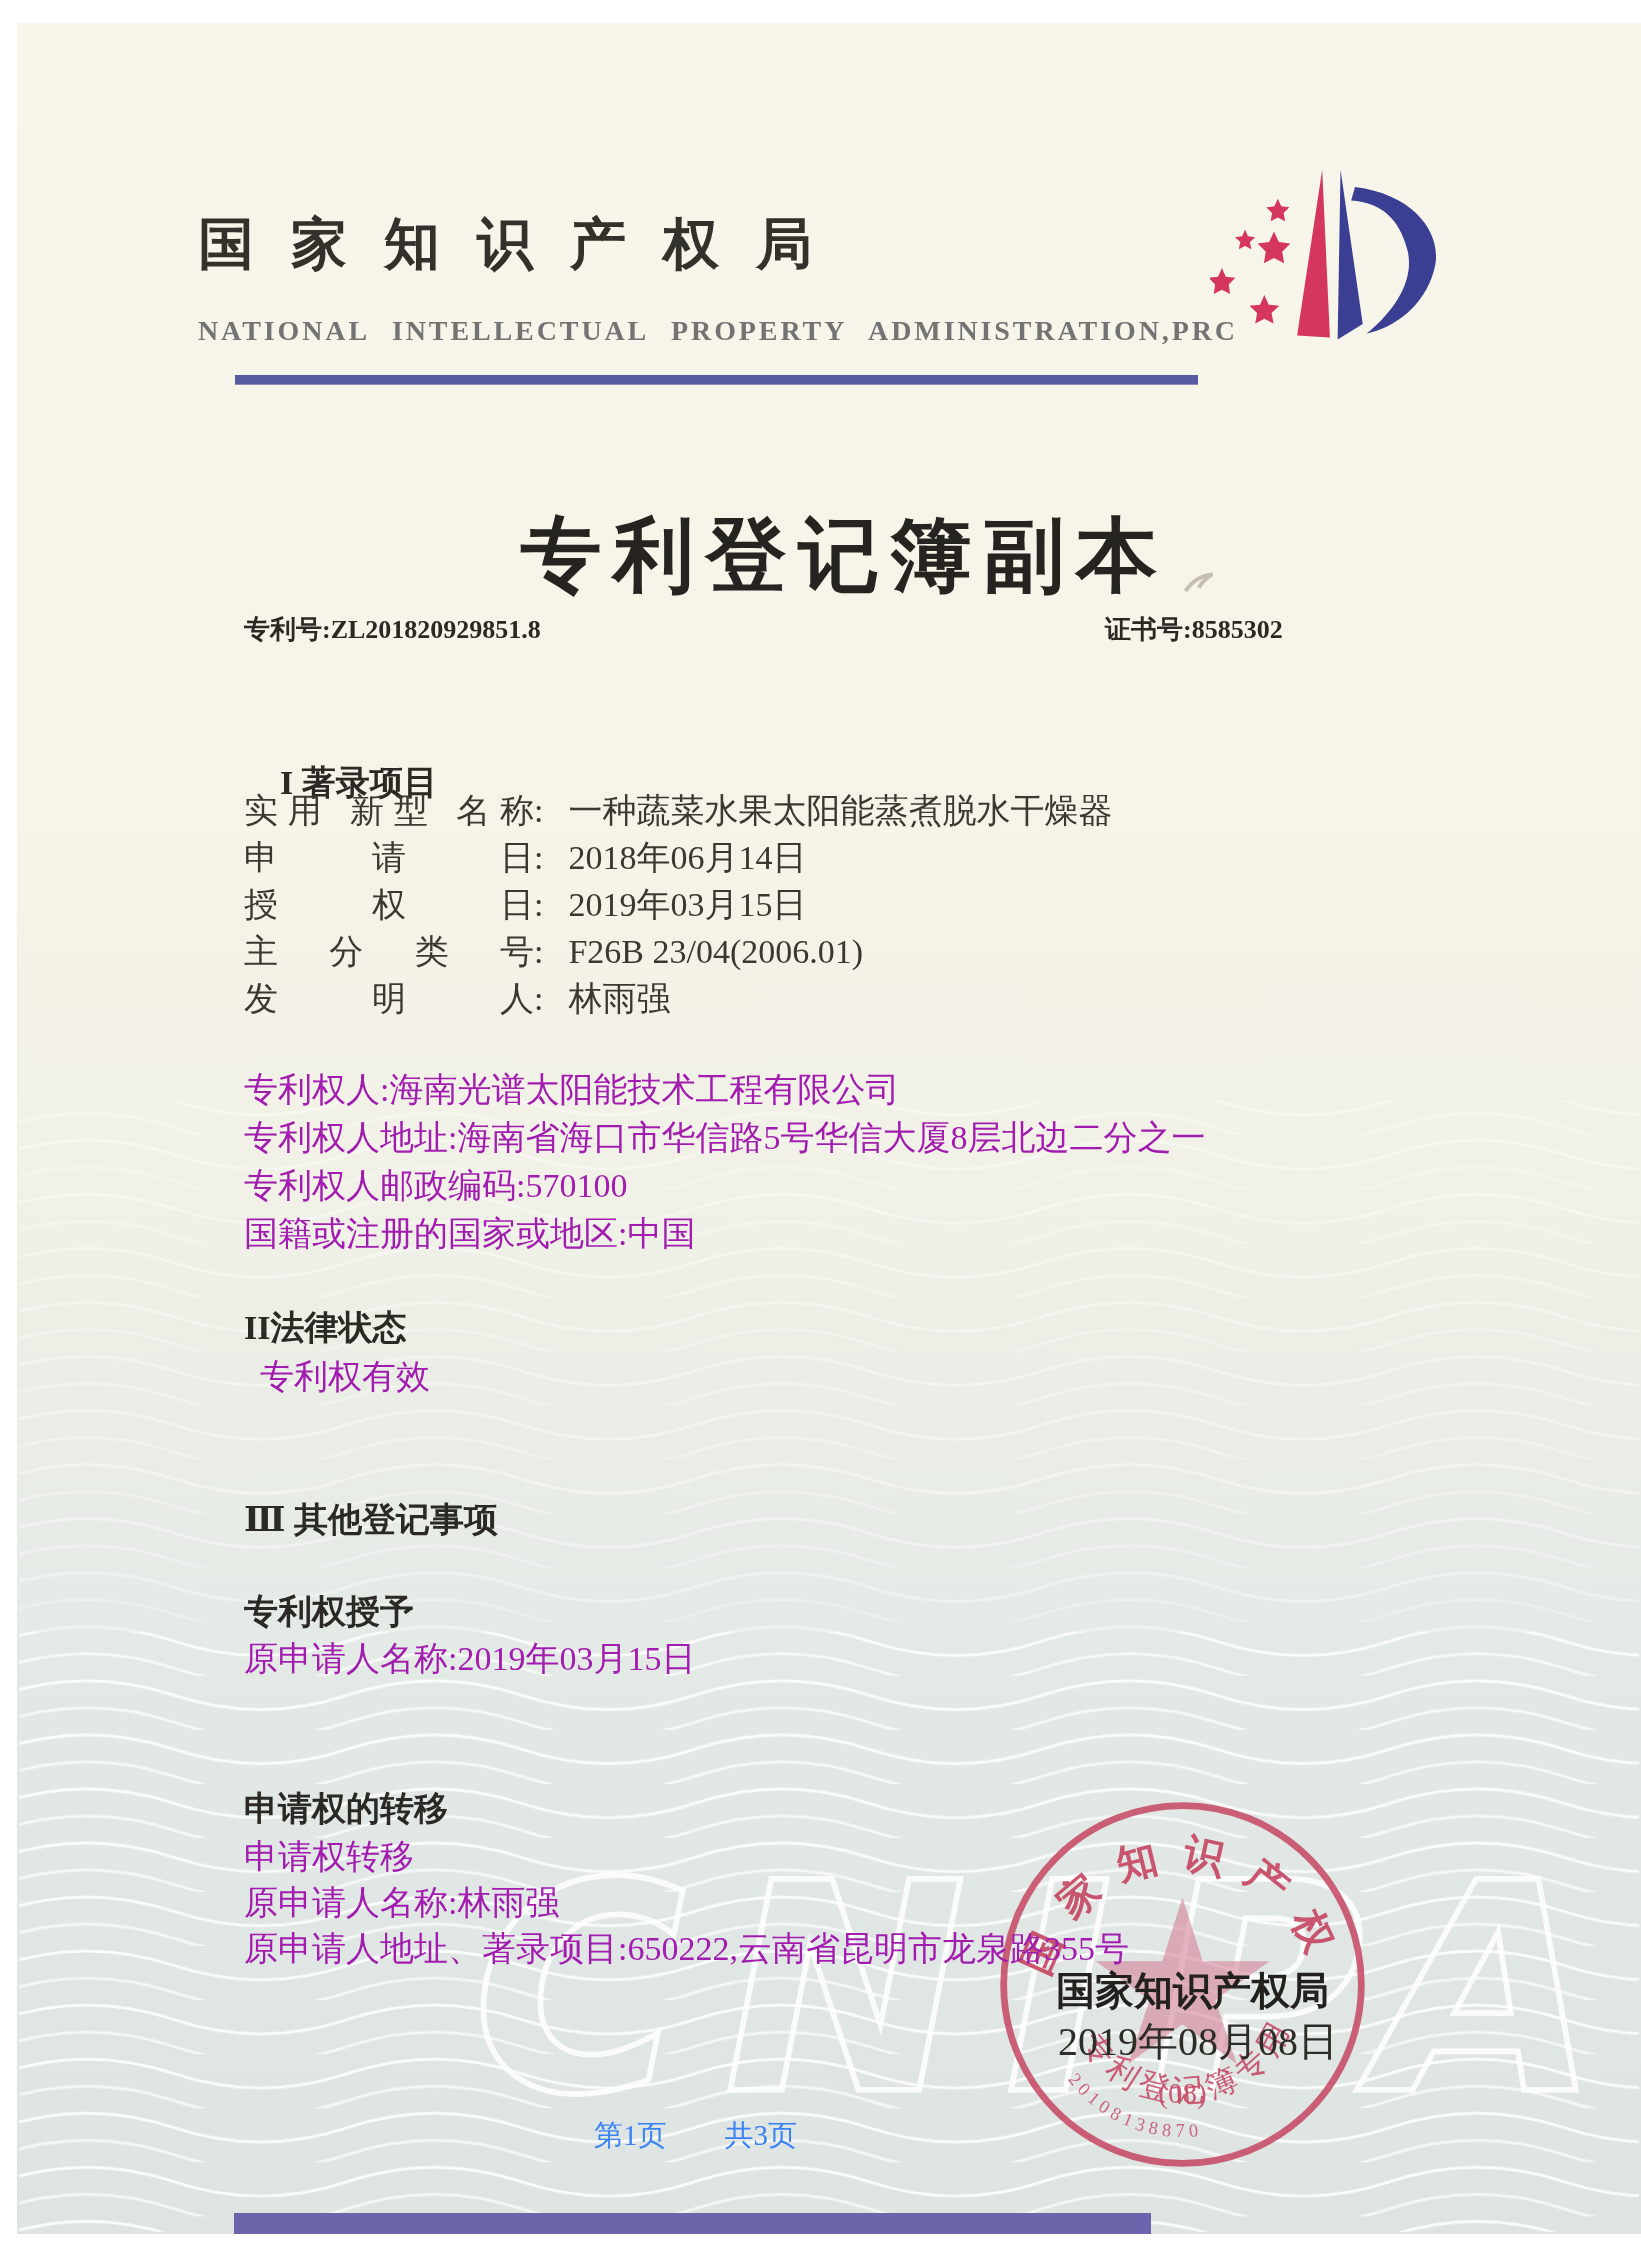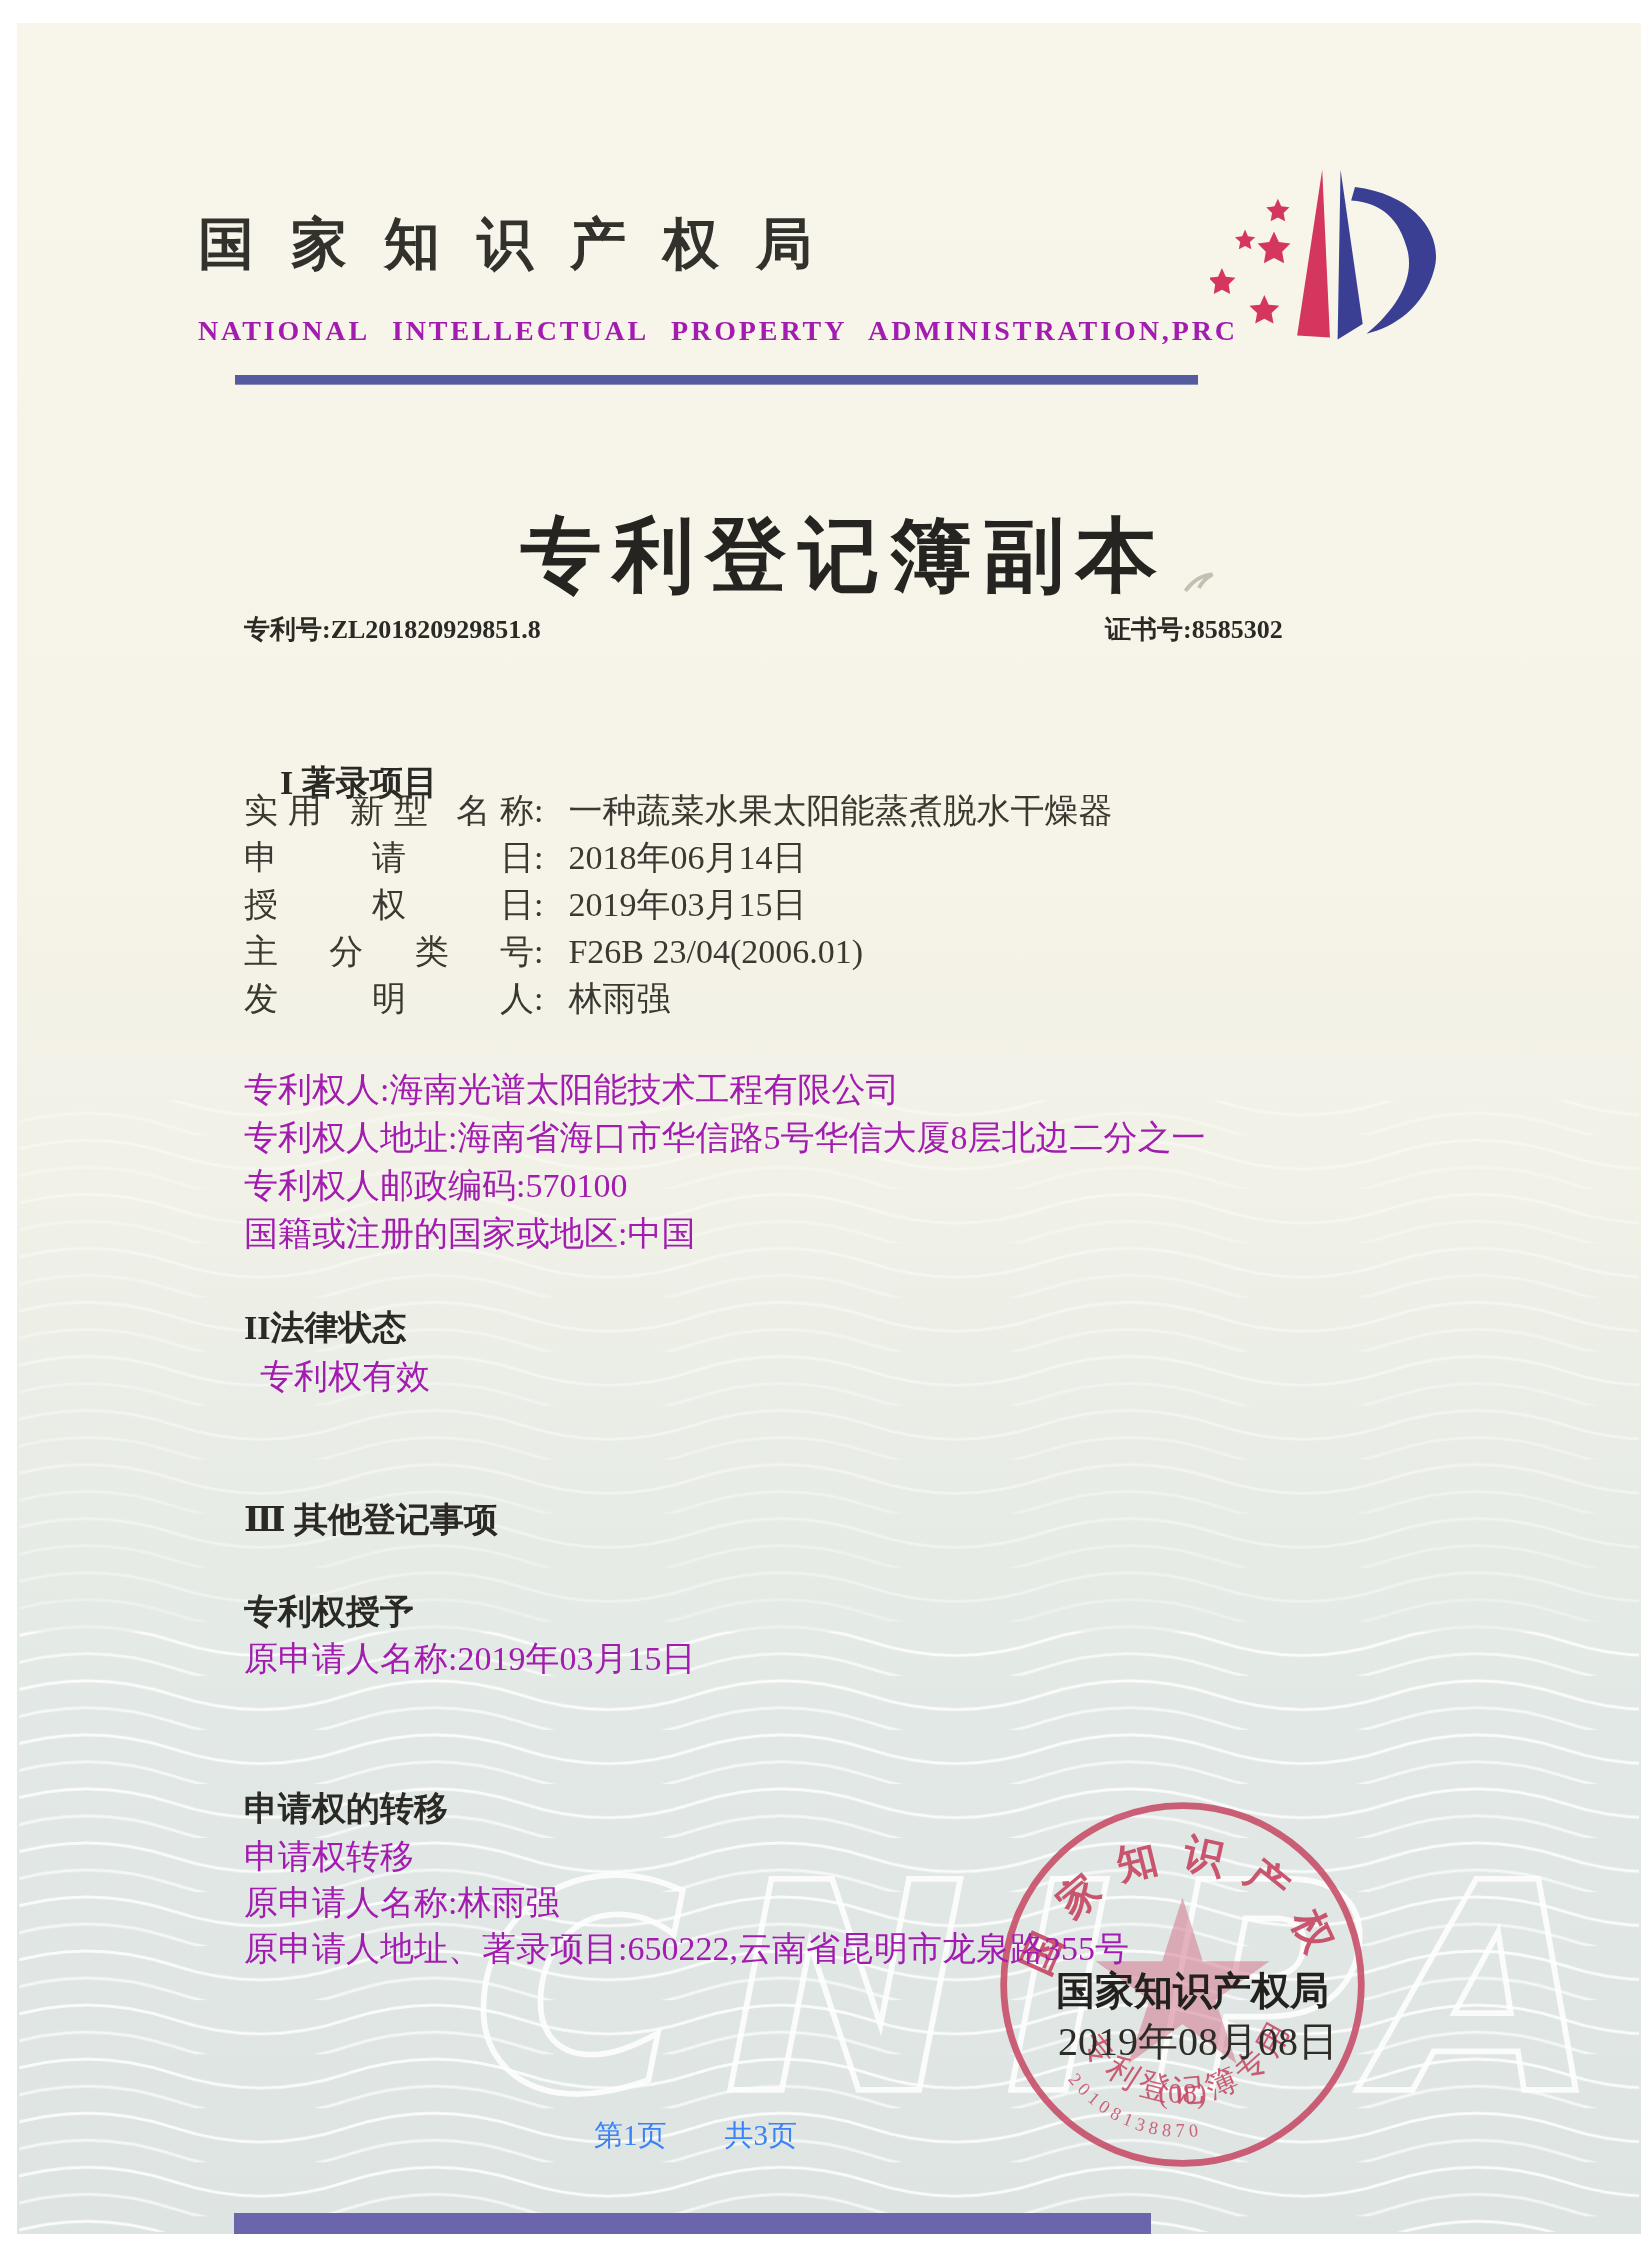--- a/index.html
+++ b/index.html
@@ -4,21 +4,21 @@
 <style>
   html,body{margin:0;padding:0;background:#ffffff;}
   .page{position:relative;width:1641px;height:2257px;overflow:hidden;background:#ffffff;
         font-family:"Liberation Serif","DejaVu Serif",serif;color:#2f2d28;}
   .paper{position:absolute;left:17.4px;top:23px;width:1624px;height:2211px;
         background:linear-gradient(180deg,#f8f5eb 0%,#f6f3e8 38%,#f1f1e7 52%,#e9ede6 64%,#e1e8e5 78%,#dde4e2 100%);}
   .abs{position:absolute;}
   .z1{z-index:1}.z2{z-index:2}.z3{z-index:3}.z4{z-index:4}.z5{z-index:5}
 
   .header-cn{left:198px;top:207px;font-size:56px;font-weight:bold;letter-spacing:37px;color:#33312c;white-space:nowrap;}
-  .header-en{left:198px;top:315px;font-size:28px;font-weight:bold;letter-spacing:2.9px;word-spacing:13.5px;color:#a21caf;white-space:nowrap;text-align:center;}
+  .header-en{left:198px;top:315px;font-size:28px;font-weight:bold;letter-spacing:2.9px;word-spacing:13.5px;color:#737373;white-space:nowrap;text-align:center;}
   .header-rule{left:235px;top:375px;width:963px;height:8.7px;background:#565a9f;box-shadow:0 1px 0 #8a8db8;}
 
   .doc-title{left:48px;top:502px;width:1593px;text-align:center;font-size:81px;font-weight:bold;letter-spacing:11.6px;color:#262420;white-space:nowrap;}
 
   .num-line{top:612px;font-size:26px;font-weight:bold;color:#2b2924;white-space:nowrap;}
   .patent-no{left:244px;}
   .cert-no{left:1105px;}
 
   .sec-head{font-size:34px;font-weight:bold;color:#2b2924;white-space:nowrap;}
   .body-text{font-size:34px;color:#a21caf;white-space:nowrap;}

